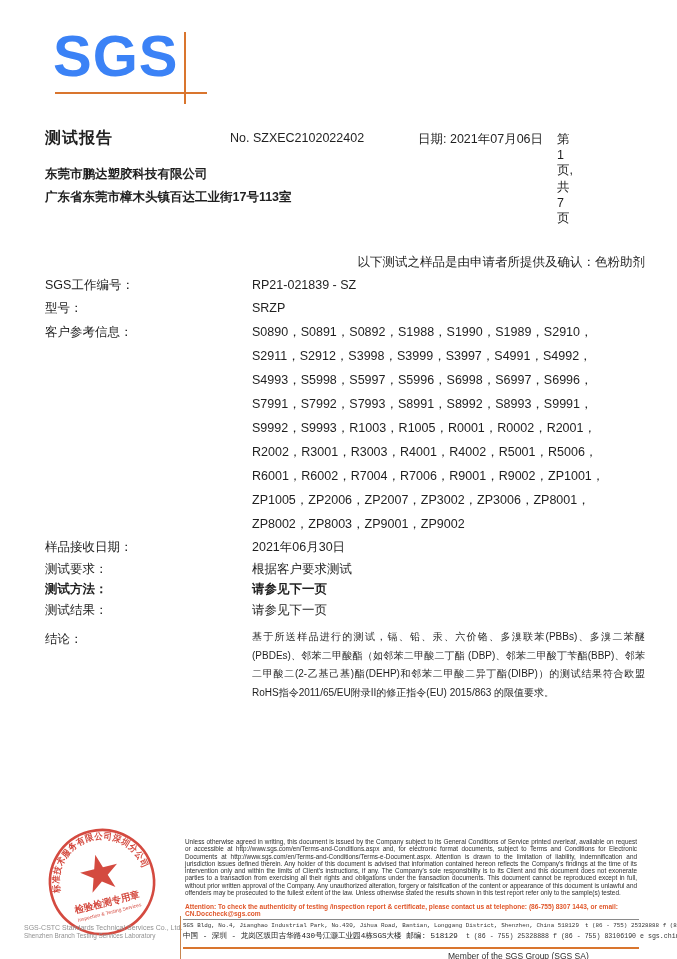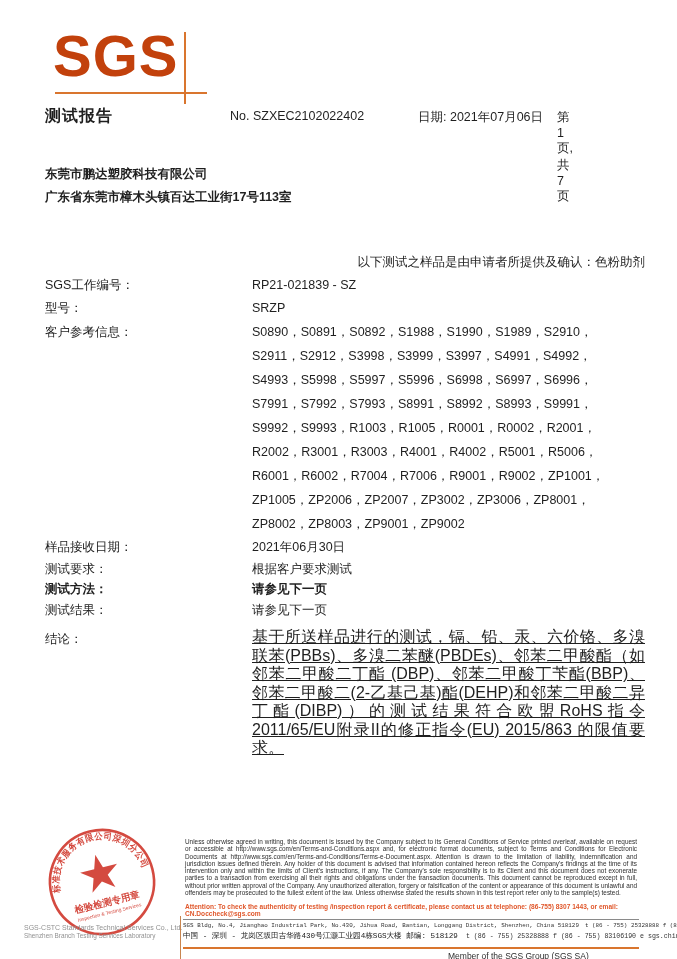--- a/index.html
+++ b/index.html
@@ -9,44 +9,44 @@
     width:677px; height:959px;
     background:#ffffff;
     font-family:"Liberation Sans", sans-serif;
     color:#1f1f1f;
     margin:0 auto;
     overflow:hidden;
   }
   
   .logo-wrap { position:absolute; left:53px; top:24px; width:170px; height:80px; }
   .logo-text {
-    font-size:58px; font-weight:900; color:#c2410c;
+    font-size:58px; font-weight:900; color:#3b82f6;
     letter-spacing:1px; line-height:64px;
     font-family:"Liberation Sans", sans-serif;
   }
   .logo-hline { position:absolute; left:55px; top:92px; width:152px; height:2px; }
   .logo-vline { position:absolute; left:184px; top:32px; width:2px; height:72px; }
 
   
-  .title-row { position:absolute; left:0; top:106px; width:557px; height:22px; }
+  .title-row { position:absolute; left:0; top:128px; width:557px; height:22px; }
   .report-title { position:absolute; left:45px; top:0; font-size:16px; font-weight:700; letter-spacing:1px; }
   .report-no   { position:absolute; left:230px; top:3px; font-size:12.5px; }
   .report-date { position:absolute; left:418px; top:3px; font-size:12.5px; }
   .report-page { position:absolute; left:557px; top:3px; font-size:12.5px; }
 
   
   .content { position:absolute; left:45px; top:163px; width:600px; }
   .company-line { font-size:12.5px; font-weight:700; line-height:23px; }
   .intro { margin-top:42px; font-size:12.5px; line-height:23px;text-align:right; }
   .kv { display:flex; font-size:12.5px; line-height:23px;gap:24px; }
   .kv-label { width:183px; flex:none; }
   .kv-value { flex:1; }
   .ref-line { font-size:12.5px; line-height:24px; }
   .conclusion-row { margin-top:6px; }
-  .conclusion-text { font-size:16px; line-height:18.5px; text-align:justify;text-decoration:underline; }
+  .conclusion-text { font-size:10px; line-height:18.5px; text-align:justify; }
 
   
   .footer { position:absolute; left:0; top:820px; width:677px; height:139px; font-family:"Liberation Sans", sans-serif; }
   .disclaimer {
     position:absolute; left:185px; top:18px; width:452px;
     font-size:6.4px; line-height:7.3px; text-align:justify; color:#2e2e2e;
   }
   .attention {
     position:absolute; left:185px; top:83px; width:452px;
     font-size:6.6px; line-height:7.4px; font-weight:700;

